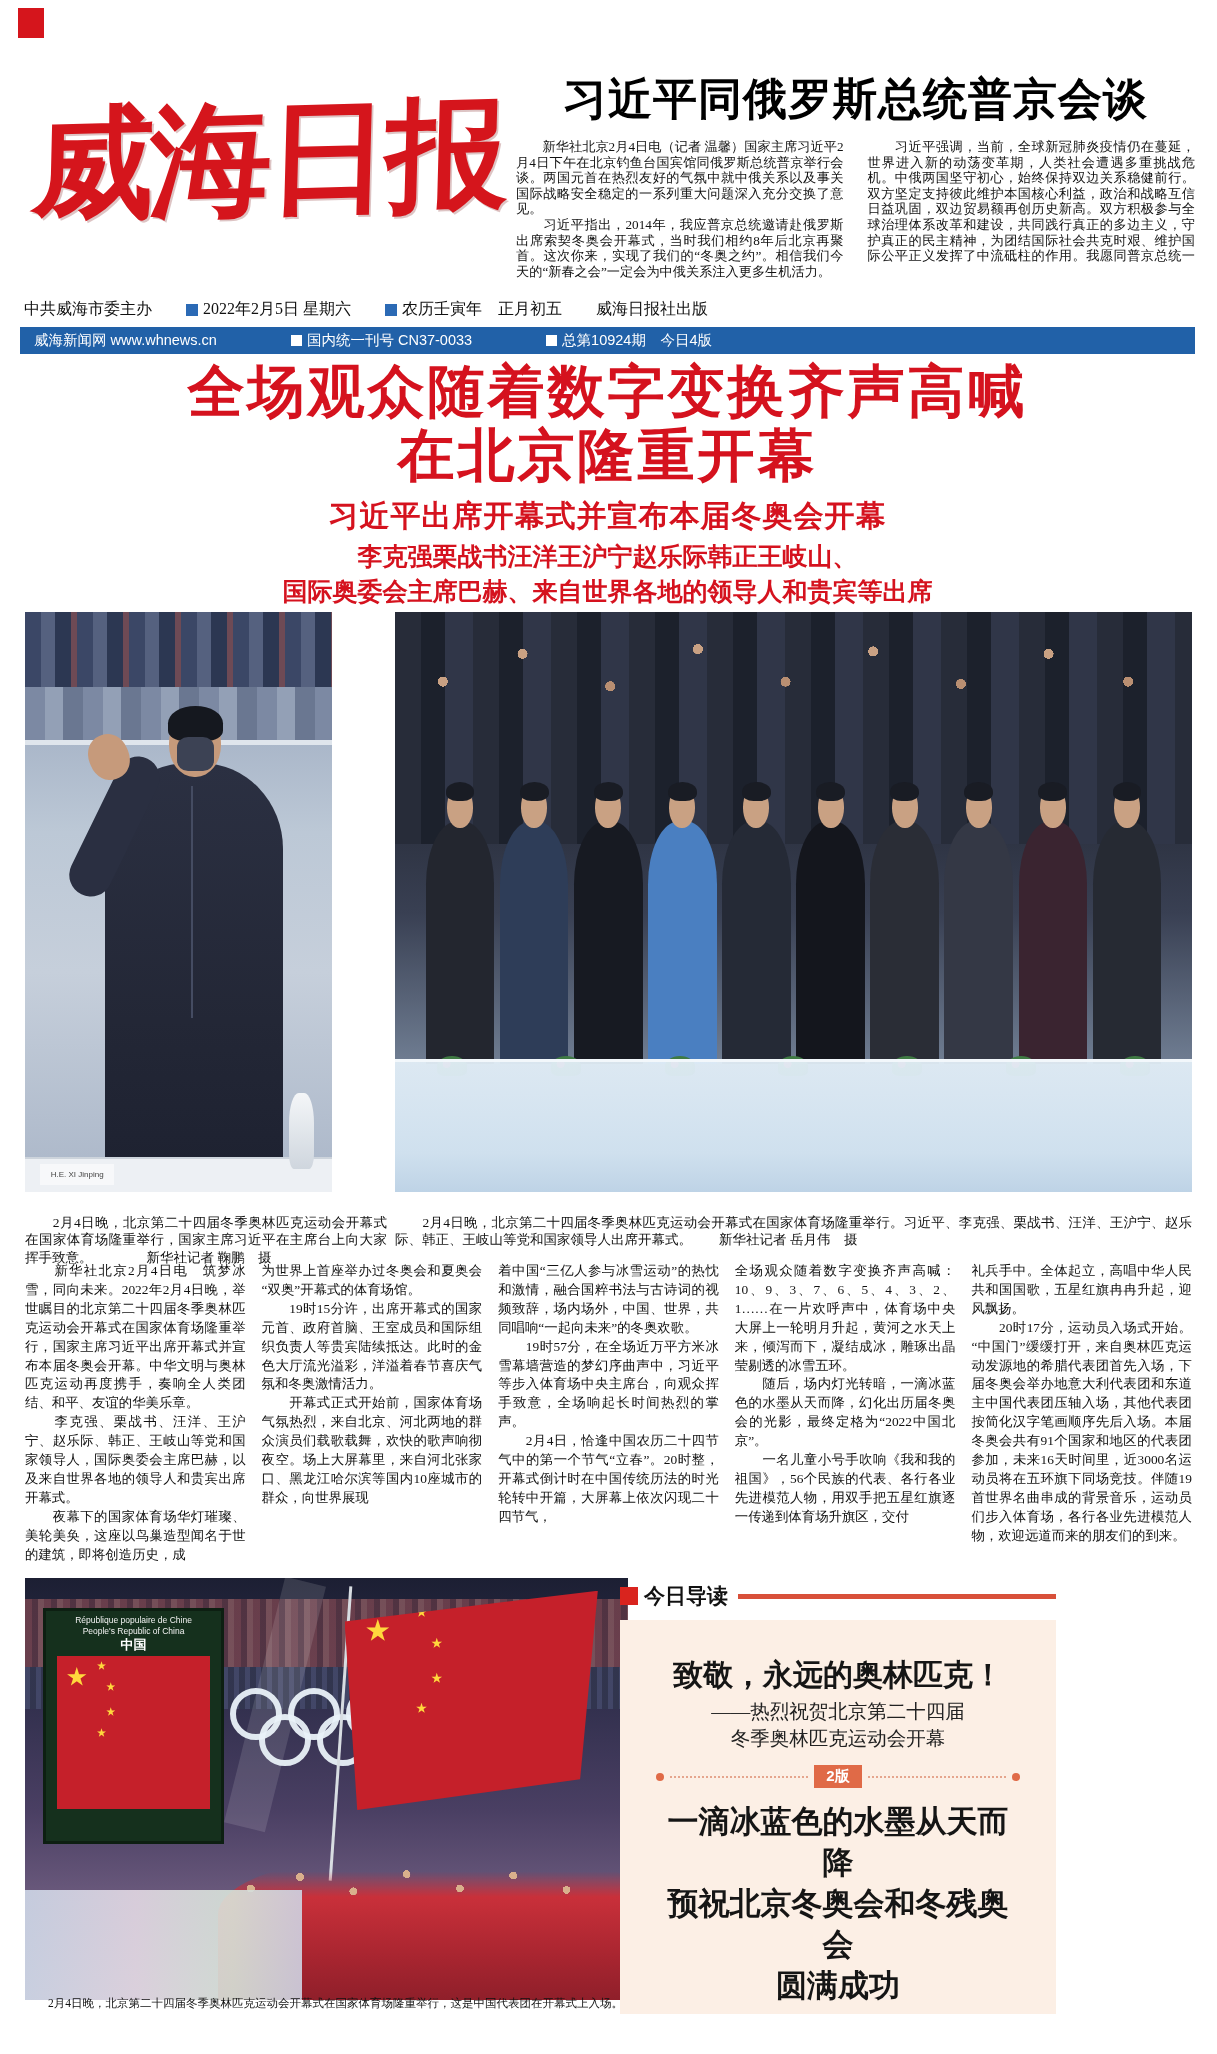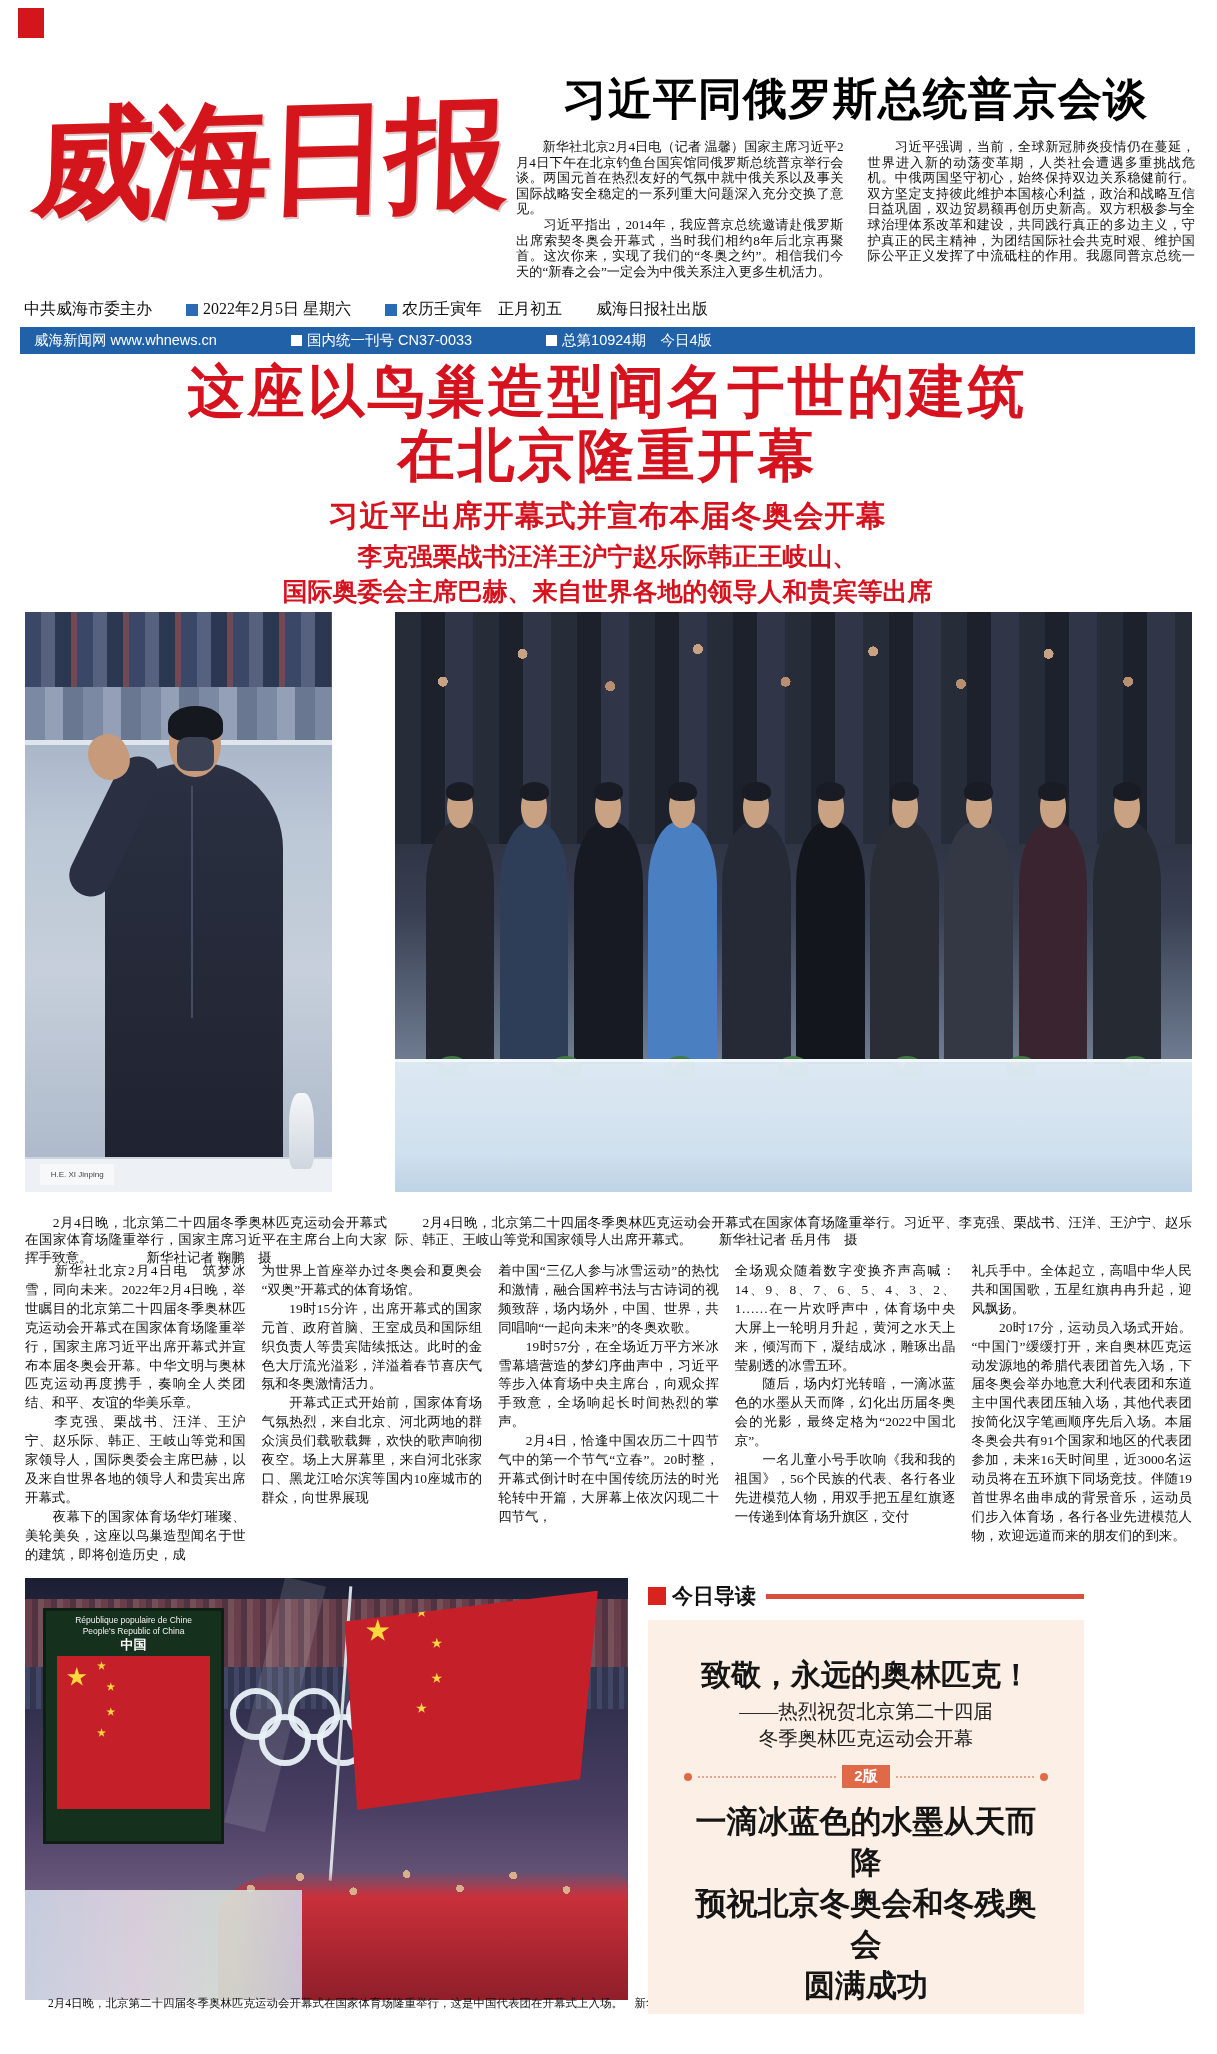--- a/index.html
+++ b/index.html
@@ -153,21 +153,21 @@
   .caption-left{left:25px;top:1200px;width:362px;}
   .caption-right{left:395px;top:1200px;width:797px;}
   .caption-bottom{left:25px;top:1983px;width:660px;font-size:11.5px;white-space:nowrap;text-align:left;}
 
   
   .body-cols{position:absolute;left:25px;top:1262px;width:1167px;height:302px;display:flex;gap:16px;}
   .bcol{flex:1;font-size:13.4px;line-height:18.9px;text-align:justify;overflow:hidden;}
   .bcol p{margin:0;}
 
   
-  .sidebar{position:absolute;left:648px;top:1582px;width:436px;}
+  .sidebar{position:absolute;left:620px;top:1582px;width:436px;}
   .sb-header{display:flex;align-items:center;}
   .sb-sq{width:18px;height:18px;background:#d9241e;margin-right:6px;}
   .sb-title{font-size:21px;font-weight:bold;font-family:"Liberation Sans","DejaVu Sans",sans-serif;}
   .sb-rule{flex:1;height:5px;background:#d8503a;margin-left:10px;}
   .sb-panel{margin-top:10px;background:#fcefe5;height:394px;overflow:hidden;
             padding:22px 34px 10px;box-sizing:border-box;text-align:center;}
   .sb-item-title{font-size:30px;font-weight:bold;line-height:38px;color:#151515;margin:0;}
   .sb-item-title.big{font-size:31px;line-height:41px;}
   .sb-item-sub{font-size:19.5px;line-height:27px;color:#222;margin:4px 0 0 0;}
   .sb-sep{display:flex;align-items:center;margin:13px 2px;font-weight:bold;}
@@ -221,21 +221,21 @@
         <span class="sq-white" data-interactable="false"></span>
         <span>国内统一刊号 CN37-0033</span>
       </span>
     <span class="seg" data-interactable="false">
         <span class="sq-white" data-interactable="false"></span>
         <span>总第10924期　今日4版</span>
       </span>
   </div>
 
   <div class="main-headline" data-interactable="false">
-    <p class="mh-line" data-interactable="false">这座以鸟巢造型闻名于世的建筑</p>
+    <p class="mh-line" data-interactable="false">全场观众随着数字变换齐声高喊</p>
     <p class="mh-line" data-interactable="false">在北京隆重开幕</p>
     <p class="mh-sub1" data-interactable="false">习近平出席开幕式并宣布本届冬奥会开幕</p>
     <p class="mh-sub2" data-interactable="false">李克强栗战书汪洋王沪宁赵乐际韩正王岐山、</p>
     <p class="mh-sub2" data-interactable="false">国际奥委会主席巴赫、来自世界各地的领导人和贵宾等出席</p>
   </div>
 
   <div class="photo photo-left" data-interactable="false">
     <div class="pl-crowd" data-interactable="false"></div>
     <div class="pl-crowd2" data-interactable="false"></div>
     <div class="pl-rail" data-interactable="false"></div>
@@ -290,21 +290,21 @@
       <p data-interactable="false">为世界上首座举办过冬奥会和夏奥会“双奥”开幕式的体育场馆。</p>
       <p data-interactable="false">　　19时15分许，出席开幕式的国家元首、政府首脑、王室成员和国际组织负责人等贵宾陆续抵达。此时的金色大厅流光溢彩，洋溢着春节喜庆气氛和冬奥激情活力。</p>
       <p data-interactable="false">　　开幕式正式开始前，国家体育场气氛热烈，来自北京、河北两地的群众演员们载歌载舞，欢快的歌声响彻夜空。场上大屏幕里，来自河北张家口、黑龙江哈尔滨等国内10座城市的群众，向世界展现</p>
     </div>
     <div class="bcol" data-interactable="false">
       <p data-interactable="false">着中国“三亿人参与冰雪运动”的热忱和激情，融合国粹书法与古诗词的视频致辞，场内场外，中国、世界，共同唱响“一起向未来”的冬奥欢歌。</p>
       <p data-interactable="false">　　19时57分，在全场近万平方米冰雪幕墙营造的梦幻序曲声中，习近平等步入体育场中央主席台，向观众挥手致意，全场响起长时间热烈的掌声。</p>
       <p data-interactable="false">　　2月4日，恰逢中国农历二十四节气中的第一个节气“立春”。20时整，开幕式倒计时在中国传统历法的时光轮转中开篇，大屏幕上依次闪现二十四节气，</p>
     </div>
     <div class="bcol" data-interactable="false">
-      <p data-interactable="false">全场观众随着数字变换齐声高喊：14、9、8、7、6、5、4、3、2、1……在一片欢呼声中，体育场中央大屏上一轮明月升起，黄河之水天上来，倾泻而下，凝结成冰，雕琢出晶莹剔透的冰雪五环。</p>
+      <p data-interactable="false">全场观众随着数字变换齐声高喊：10、9、3、7、6、5、4、3、2、1……在一片欢呼声中，体育场中央大屏上一轮明月升起，黄河之水天上来，倾泻而下，凝结成冰，雕琢出晶莹剔透的冰雪五环。</p>
       <p data-interactable="false">　　随后，场内灯光转暗，一滴冰蓝色的水墨从天而降，幻化出历届冬奥会的光影，最终定格为“2022中国北京”。</p>
       <p data-interactable="false">　　一名儿童小号手吹响《我和我的祖国》，56个民族的代表、各行各业先进模范人物，用双手把五星红旗逐一传递到体育场升旗区，交付</p>
     </div>
     <div class="bcol" data-interactable="false">
       <p data-interactable="false">礼兵手中。全体起立，高唱中华人民共和国国歌，五星红旗冉冉升起，迎风飘扬。</p>
       <p data-interactable="false">　　20时17分，运动员入场式开始。“中国门”缓缓打开，来自奥林匹克运动发源地的希腊代表团首先入场，下届冬奥会举办地意大利代表团和东道主中国代表团压轴入场，其他代表团按简化汉字笔画顺序先后入场。本届冬奥会共有91个国家和地区的代表团参加，未来16天时间里，近3000名运动员将在五环旗下同场竞技。伴随19首世界名曲串成的背景音乐，运动员们步入体育场，各行各业先进模范人物，欢迎远道而来的朋友们的到来。</p>
 
     </div>
   </div>
 

